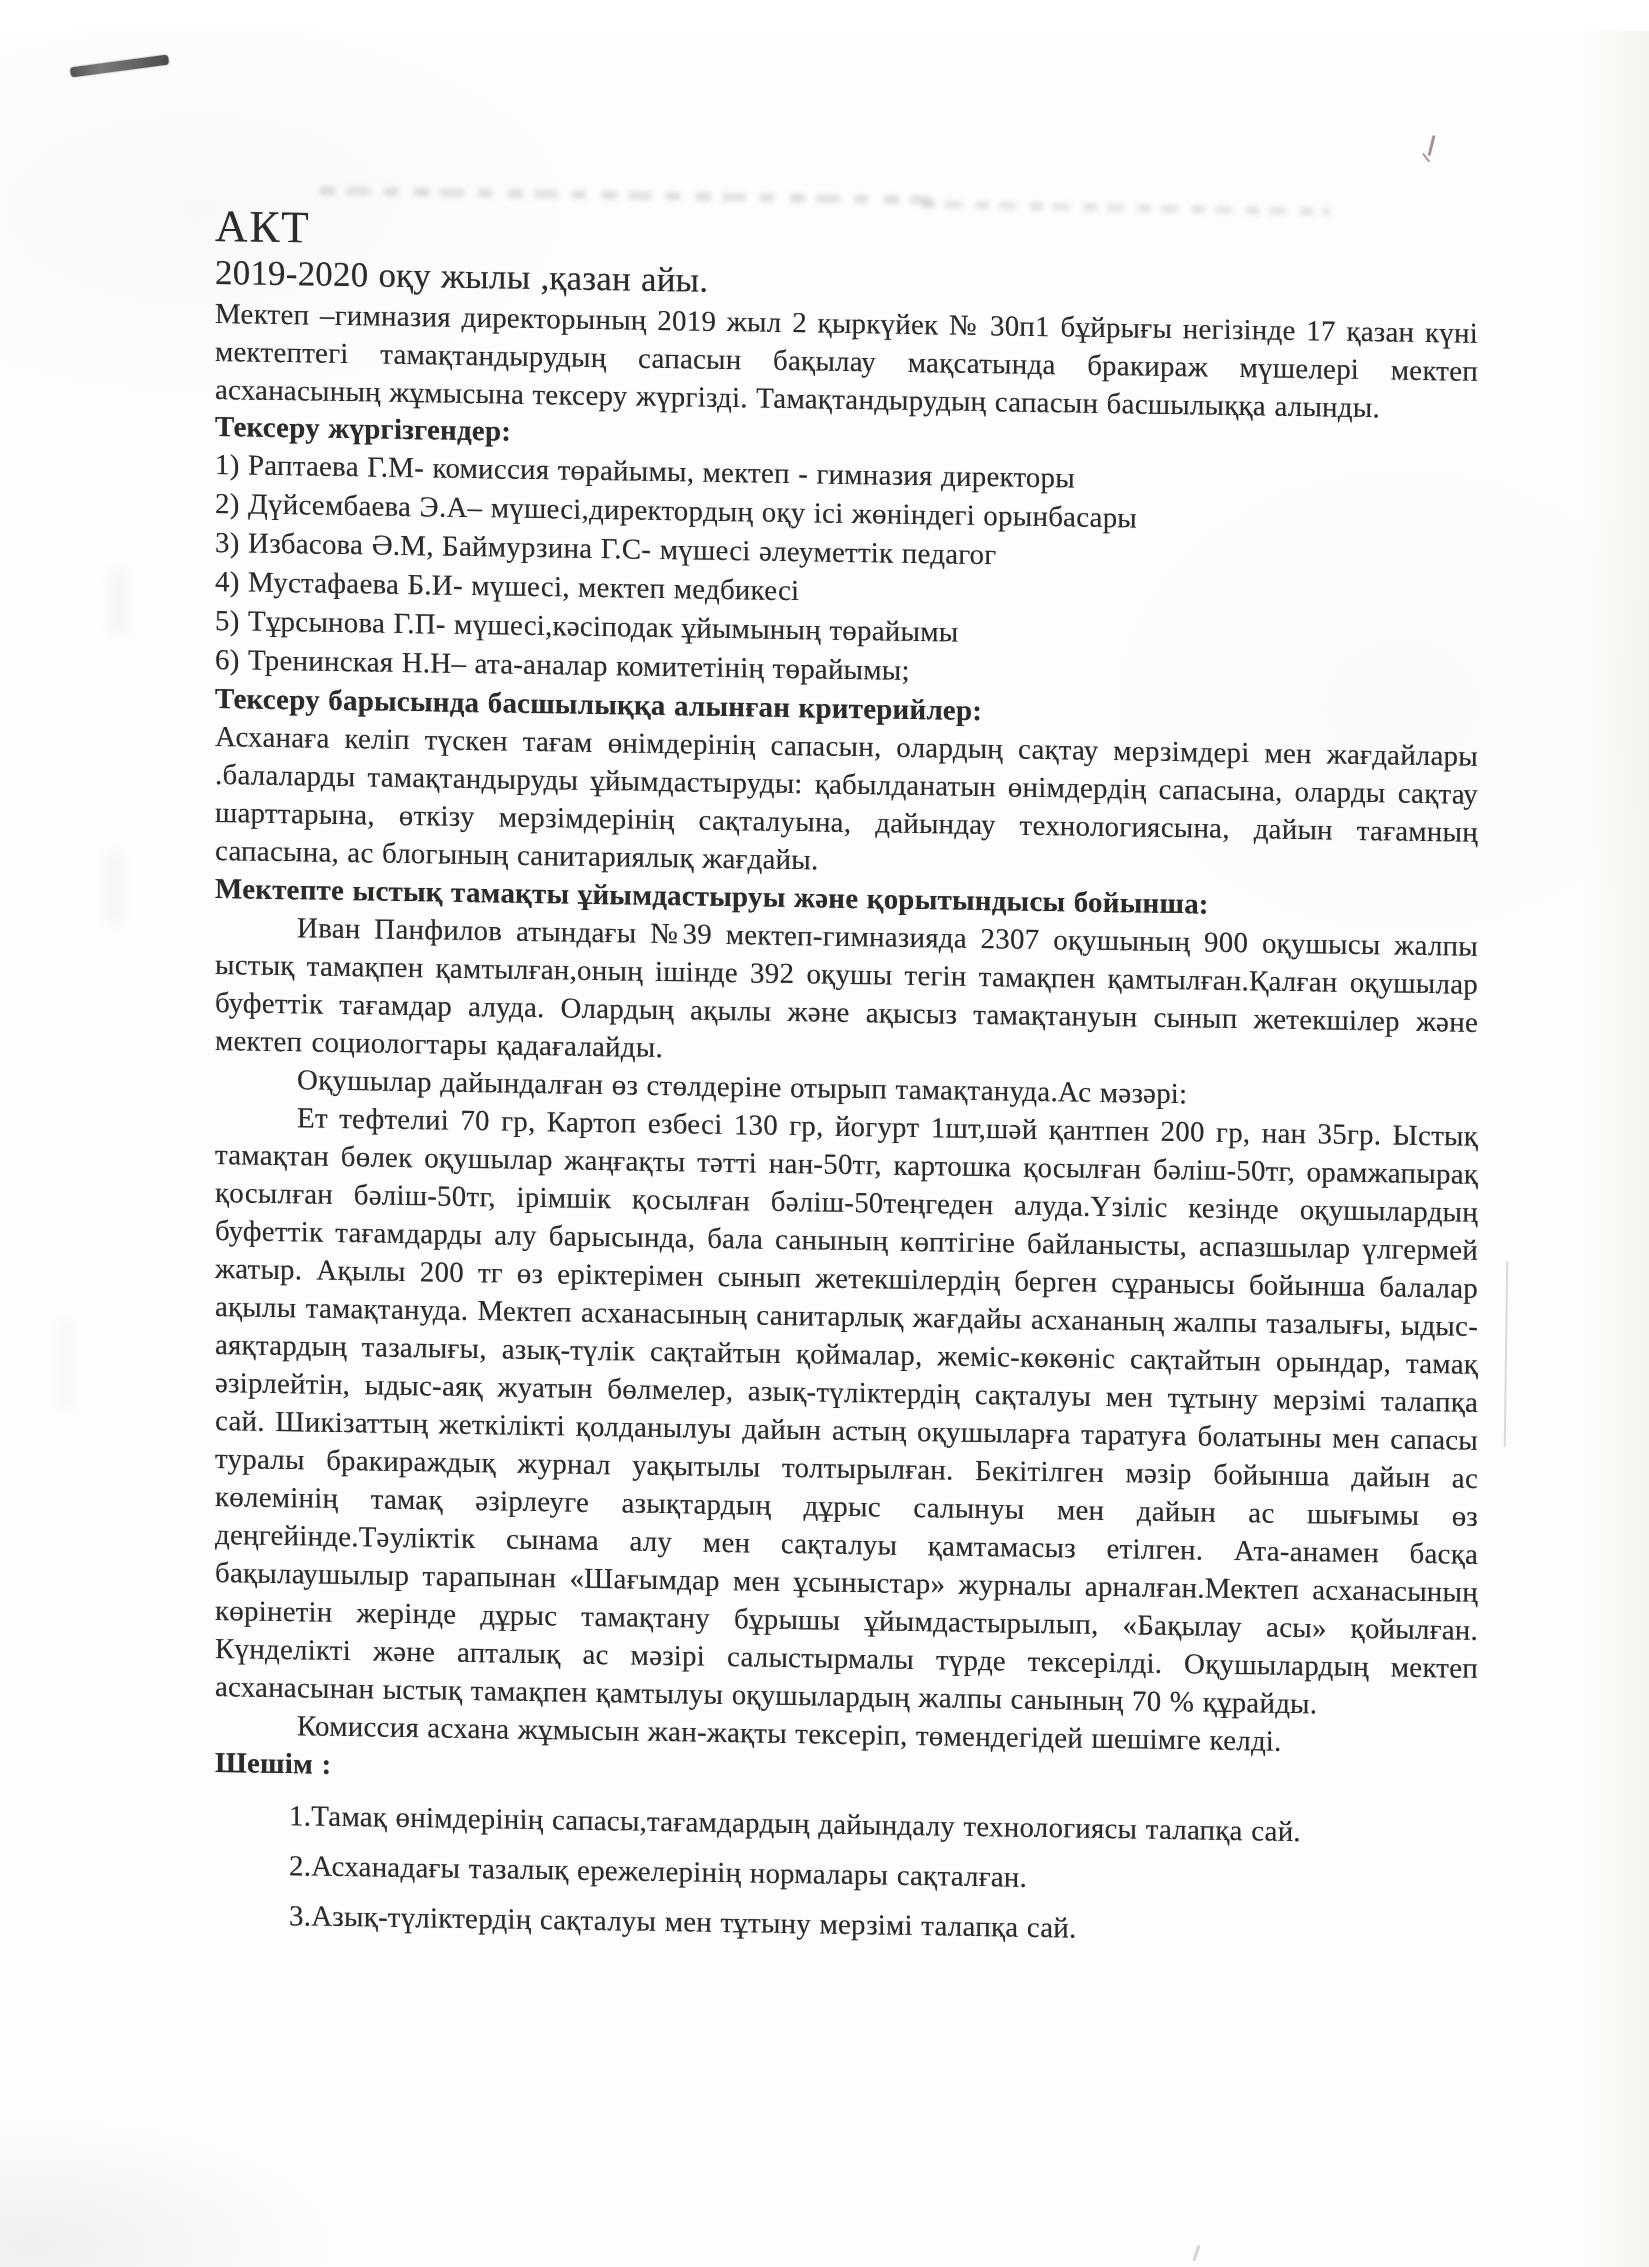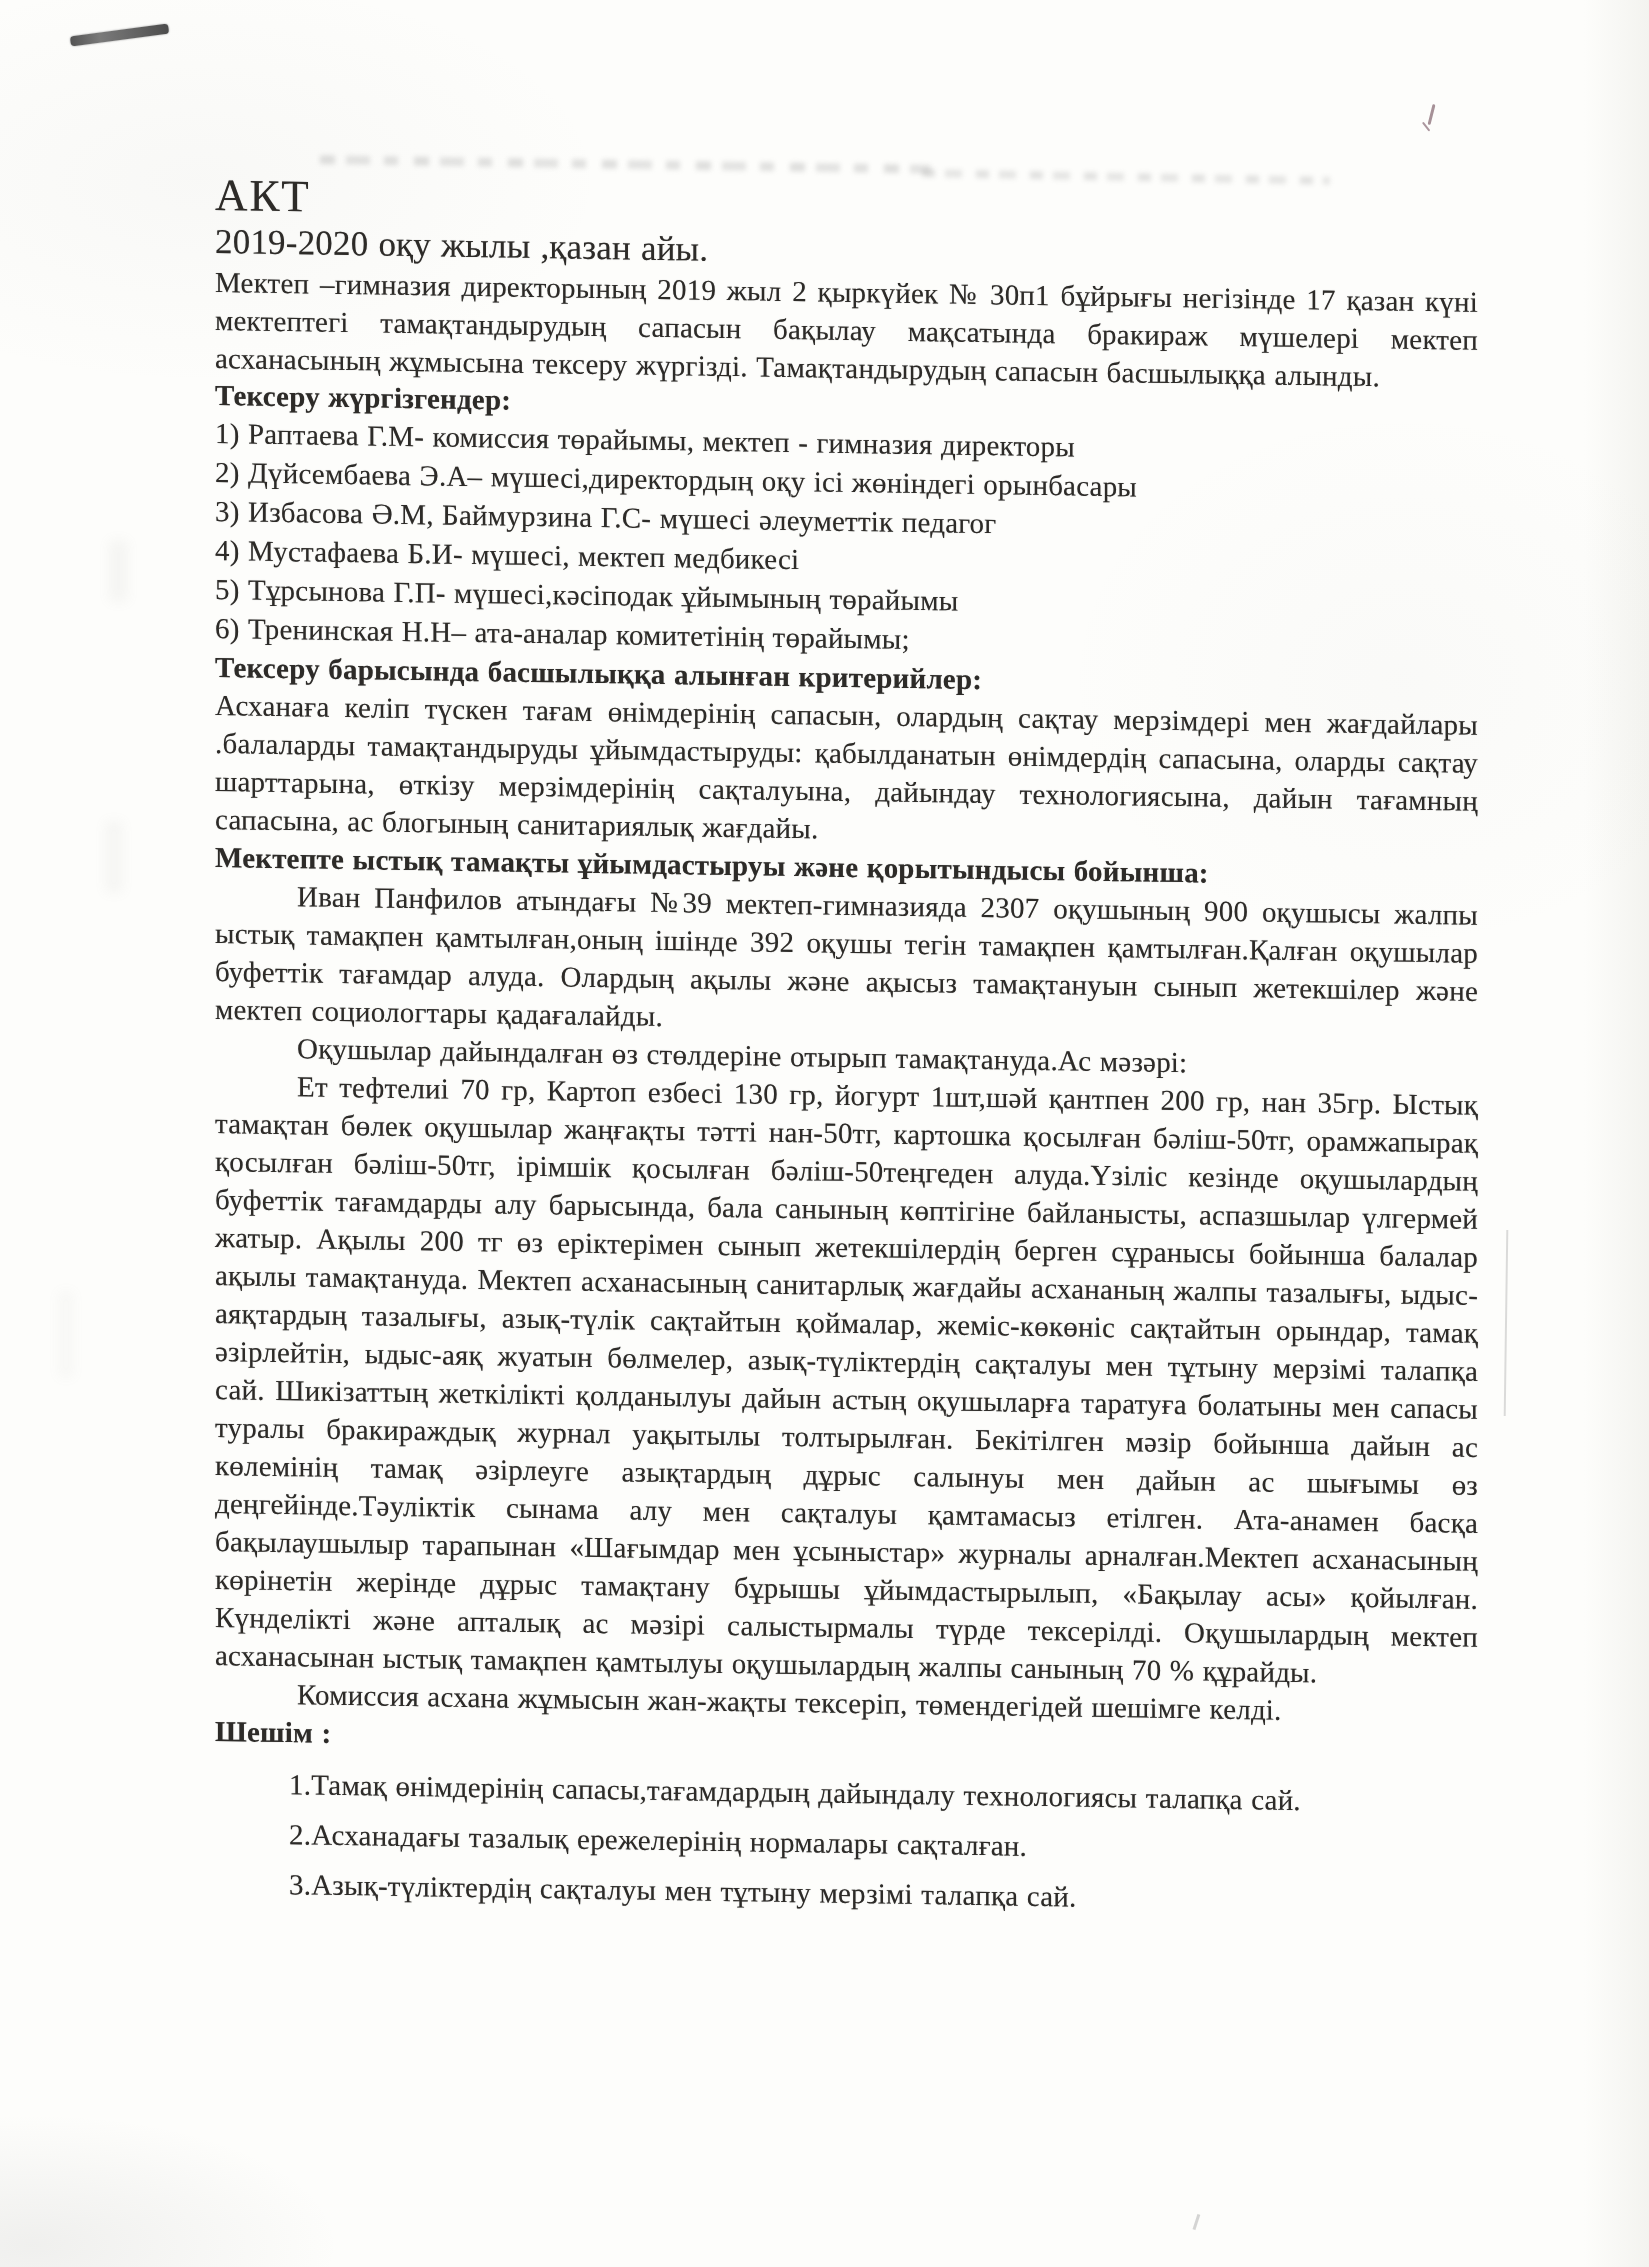--- a/index.html
+++ b/index.html
@@ -9,20 +9,21 @@
     font-family:"Liberation Serif","DejaVu Serif",serif;
   }
   .sheet{
     position:absolute;inset:0;
     background:
       radial-gradient(ellipse 582px 291px at 12% 8%, rgba(160,160,160,0.05), transparent 70%),
       radial-gradient(ellipse 485px 388px at 85% 30%, rgba(170,170,170,0.04), transparent 70%),
       radial-gradient(ellipse 408px 175px at 2% 99%, rgba(120,120,120,0.10), transparent 75%),
       linear-gradient(90deg, #fdfdfb 96%, #f3f3ef 100%),
       #fcfcfa;
+    margin-top: 31px;
   }
   
   .pen-mark{
     position:absolute;left:70px;top:30px;width:99px;height:9.7px;
     background:linear-gradient(90deg,#474747,#6f6f6f 30%,#585858 65%,#3e3e3e);
     border-radius:3.9px;transform:rotate(-7.5deg);opacity:.92;
     box-shadow:0 0 1.9px rgba(60,60,60,.6);
   }
   .ghost-line{
     position:absolute;left:320px;top:147px;width:985px;height:35px;

